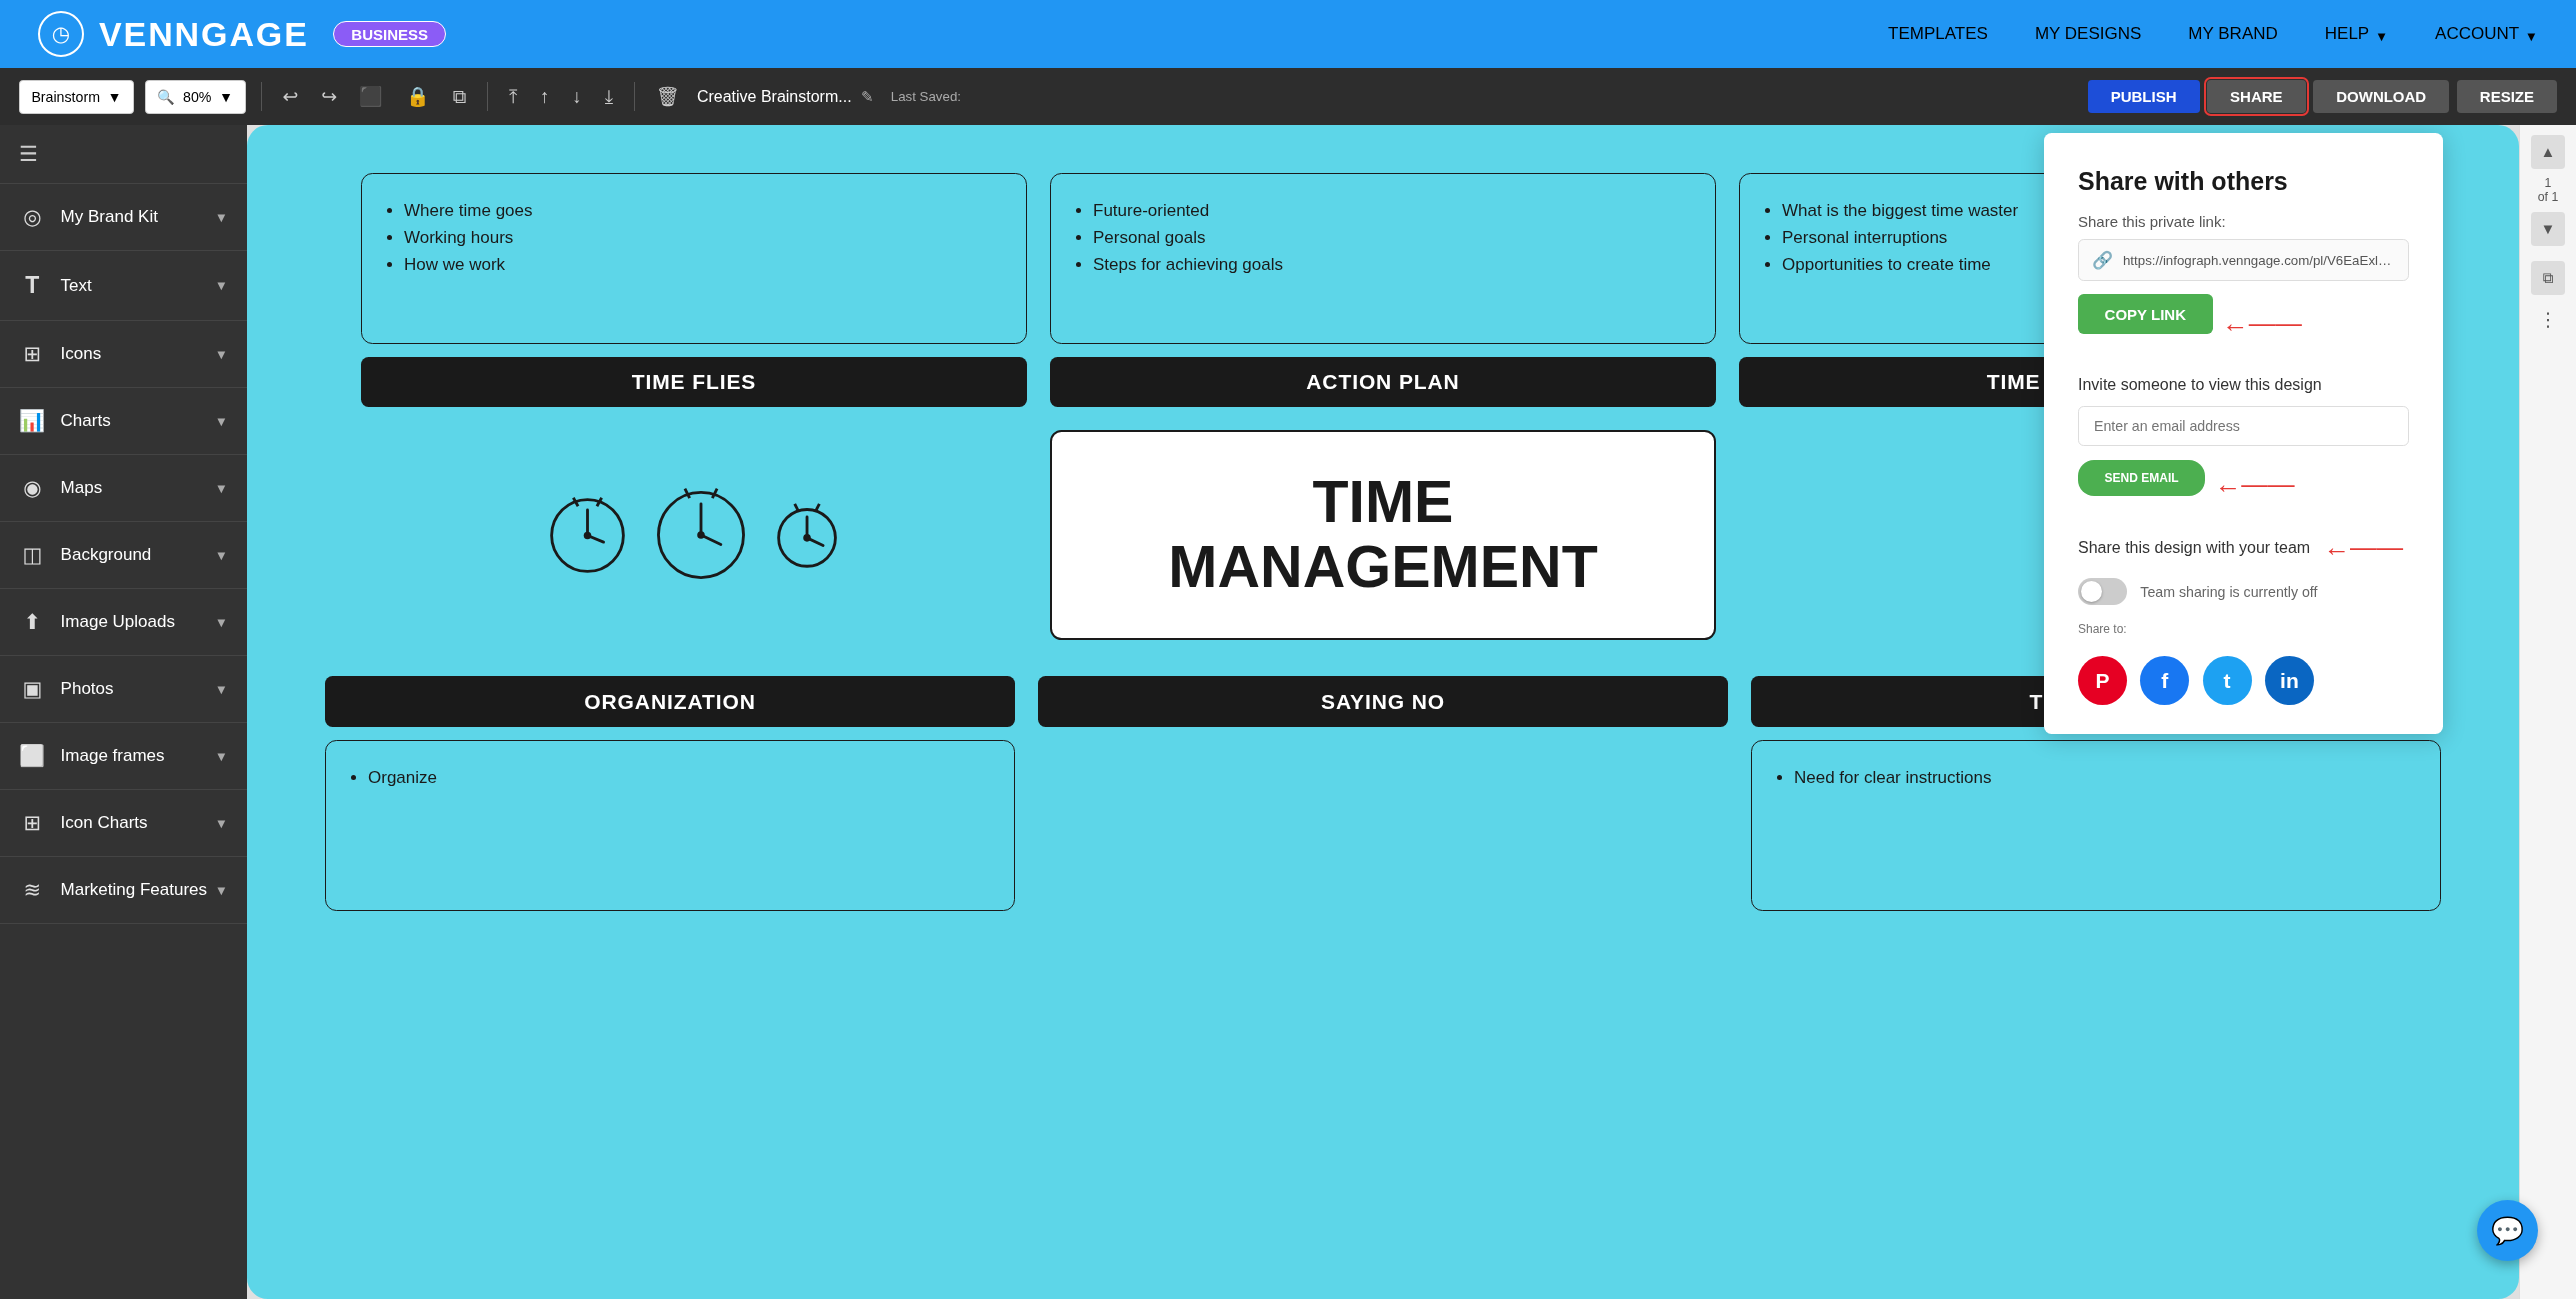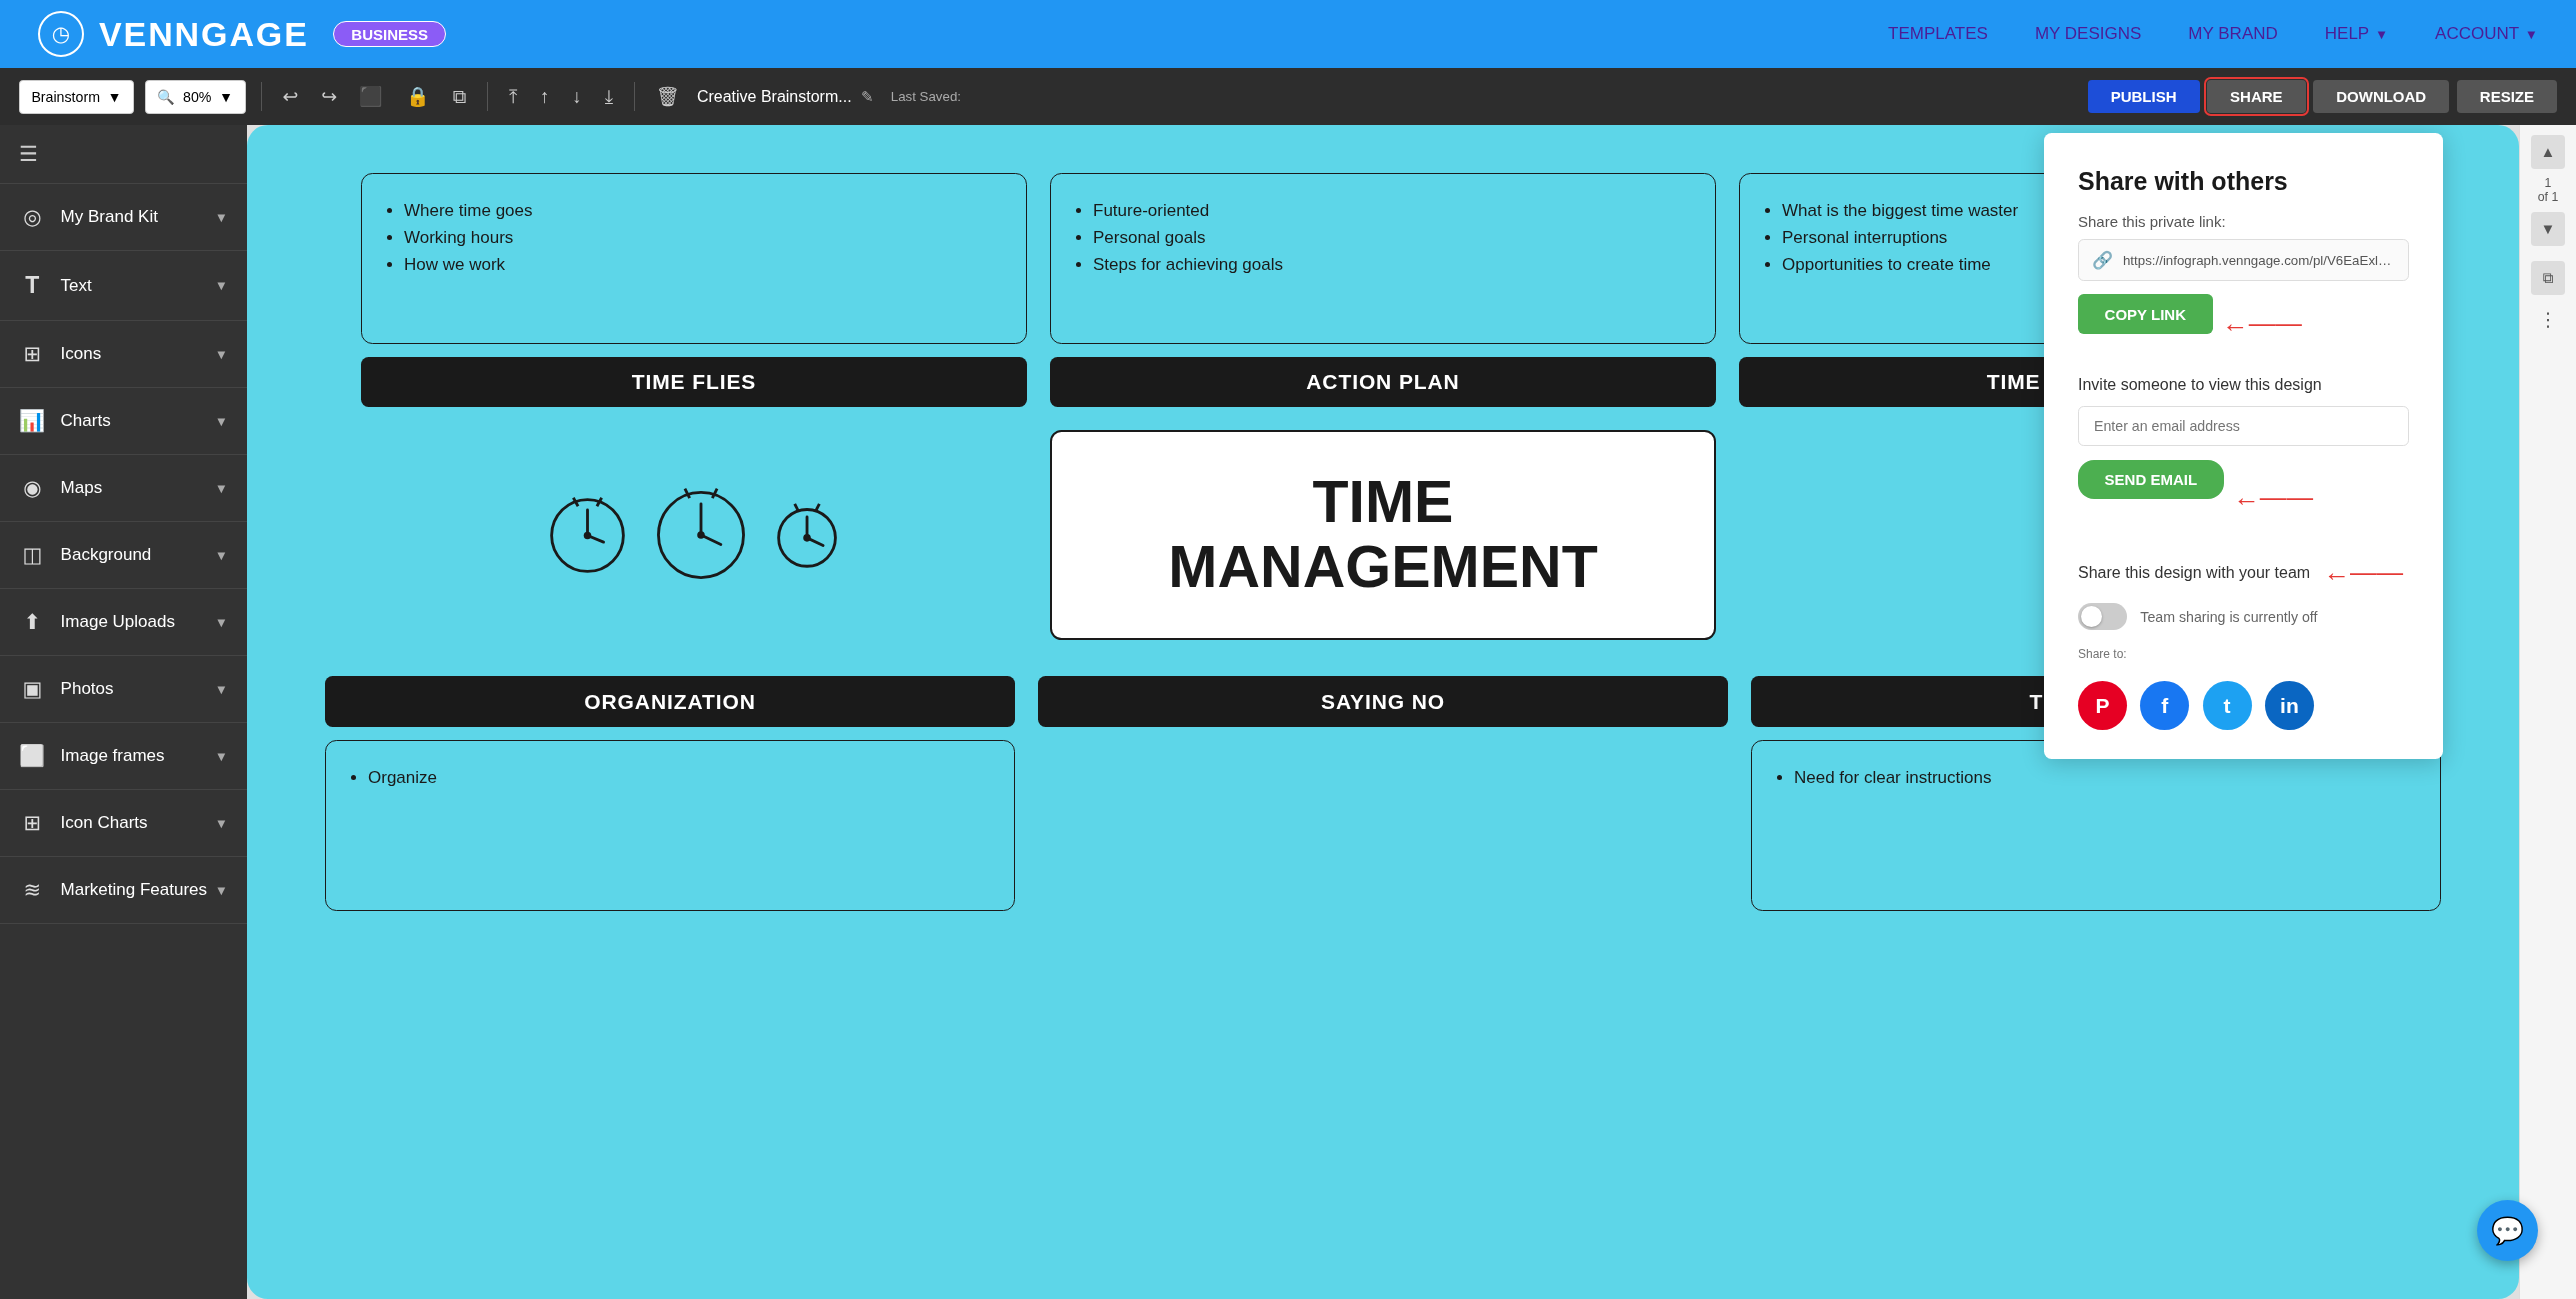--- a/index.html
+++ b/index.html
@@ -44,26 +44,26 @@
       font-weight: bold;
       margin-left: 9.5px;
     }
     .nav-links {
       display: flex;
       align-items: center;
       gap: 47px;
       margin-left: auto;
     }
     .nav-link {
-      color: #4c1d95;
+      color: #000000;
       font-size: 17px;
       font-weight: 500;
       text-decoration: none;
       cursor: pointer;
-      display: flex; align-items: center; gap: 5.7px;
+      display: flex; align-items: flex-end; gap: 5.7px;
     }
     .nav-link .arrow { font-size: 13.3px; }
 
     
     .toolbar {
       background: #2d2d2d;
       height: 57px;
       display: flex;
       align-items: center;
       padding: 0 19px;
@@ -372,24 +372,24 @@
       color: #999;
       margin-bottom: 13.3px;
       outline: none;
     }
     .btn-send-email {
       background: #4caf50;
       color: white;
       border: none;
       border-radius: 16px;
       padding: 11.4px 26.6px;
-      font-size: 15px;
-      font-weight: bold;
-      cursor: pointer;
-      margin-bottom: 35px;
+      font-size: 12px;
+      font-weight: bold;
+      cursor: pointer;
+      margin-bottom: 13px;
     }
     .team-share-row {
       display: flex; align-items: center; gap: 13.3px;
       margin-bottom: 15px;
     }
     .team-share-label {
       font-size: 16px;
       color: #333;
       font-weight: 500;
     }

